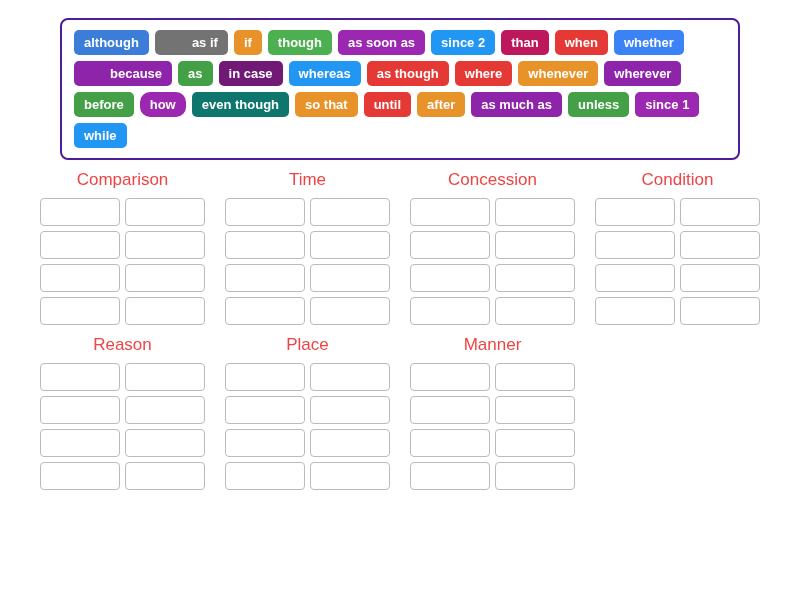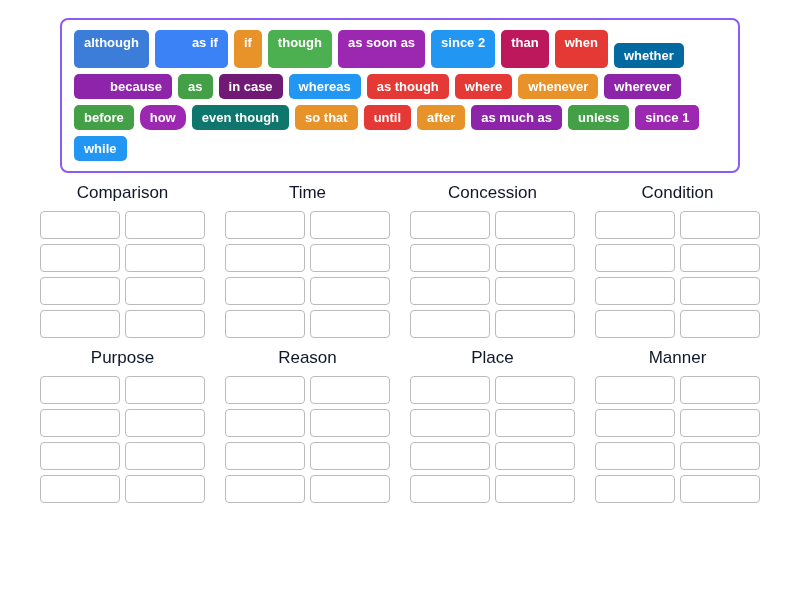--- a/index.html
+++ b/index.html
@@ -6,21 +6,21 @@
     body {
       background: #fff;
       font-family: Arial, sans-serif;
       width: 800px;
       height: 600px;
       overflow: hidden;
       position: relative;
     }
 
     .word-bank {
-      border: 2px solid #8b5cf6;
+      border: 2px solid #4c1d95;
       border-radius: 8px;
       padding: 10px 12px;
       margin: 18px auto 10px auto;
       width: 680px;
       display: flex;
       flex-wrap: wrap;
       gap: 6px;
     }
 
     .word-chip {
@@ -42,49 +42,49 @@
 
     .category-block {
       padding: 0 10px 10px 10px;
     }
 
     .category-title {
       font-size: 17px;
       font-weight: normal;
       text-align: center;
       margin-bottom: 8px;
-      color: #0f172a;
+      color: #ef4444;
     }
 
     .drop-slots {
       display: grid;
       grid-template-columns: 1fr 1fr;
       gap: 5px;
     }
 
     .drop-slot {
       border: 1.5px solid #bbb;
       border-radius: 4px;
       height: 28px;
       background: #fff;
     }
   </style>
 </head>
 <body>
 
 <div class="word-bank">
     <div class="word-chip" style="background: rgb(59, 125, 216);">although</div>
-    <div class="word-chip" style="background: #3b82f6; padding-left: 37px;">as if</div>
+    <div class="word-chip" style="background: #737373; padding-left: 37px;">as if</div>
     <div class="word-chip" style="background: rgb(232, 146, 42);">if</div>
     <div class="word-chip" style="background: rgb(76, 175, 80);">though</div>
     <div class="word-chip" style="background: rgb(156, 39, 176);">as soon as</div>
     <div class="word-chip" style="background: rgb(33, 150, 243);">since 2</div>
     <div class="word-chip" style="background: #be185d;">than</div>
     <div class="word-chip" style="background: rgb(229, 57, 53);">when</div>
-    <div class="word-chip" style="background: #0369a1; margin-top: 13px;">whether</div>
+    <div class="word-chip" style="background: #3b82f6;">whether</div>
     <div class="word-chip" style="background: rgb(142, 36, 170); padding-left: 36px;">because</div>
     <div class="word-chip" style="background: rgb(67, 160, 71);">as</div>
     <div class="word-chip" style="background: #701a75;">in case</div>
     <div class="word-chip" style="background: rgb(33, 150, 243);">whereas</div>
     <div class="word-chip" style="background: rgb(229, 57, 53);">as though</div>
     <div class="word-chip" style="background: rgb(229, 57, 53);">where</div>
     <div class="word-chip" style="background: rgb(232, 146, 42);">whenever</div>
     <div class="word-chip" style="background: rgb(142, 36, 170);">wherever</div>
     <div class="word-chip" style="background: rgb(67, 160, 71);">before</div>
     <div class="word-chip" style="background: rgb(156, 39, 176); border-radius: 10px;">how</div>
@@ -145,33 +145,20 @@
         <div class="drop-slot"></div>
         <div class="drop-slot"></div>
         <div class="drop-slot"></div>
         <div class="drop-slot"></div>
         <div class="drop-slot"></div>
         <div class="drop-slot"></div>
         <div class="drop-slot"></div>
       </div>
     </div>
     <div class="category-block">
-      <div class="category-title">Purpose</div>
-      <div class="drop-slots">
-        <div class="drop-slot"></div>
-        <div class="drop-slot"></div>
-        <div class="drop-slot"></div>
-        <div class="drop-slot"></div>
-        <div class="drop-slot"></div>
-        <div class="drop-slot"></div>
-        <div class="drop-slot"></div>
-        <div class="drop-slot"></div>
-      </div>
-    </div>
-    <div class="category-block">
       <div class="category-title">Reason</div>
       <div class="drop-slots">
         <div class="drop-slot"></div>
         <div class="drop-slot"></div>
         <div class="drop-slot"></div>
         <div class="drop-slot"></div>
         <div class="drop-slot"></div>
         <div class="drop-slot"></div>
         <div class="drop-slot"></div>
         <div class="drop-slot"></div>

